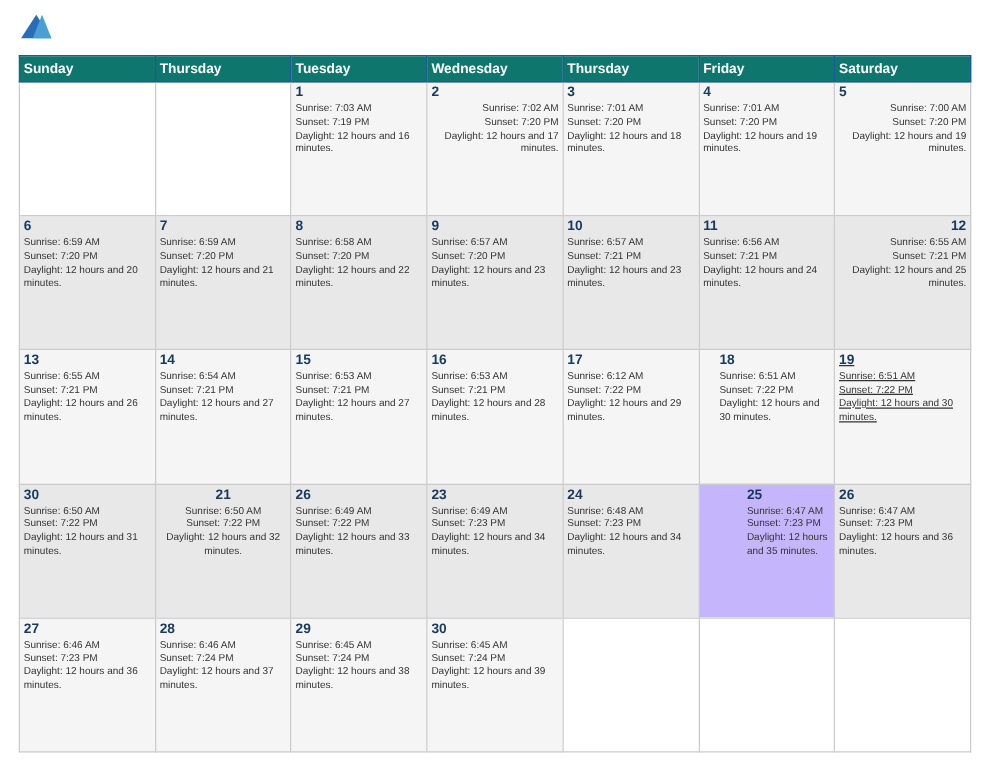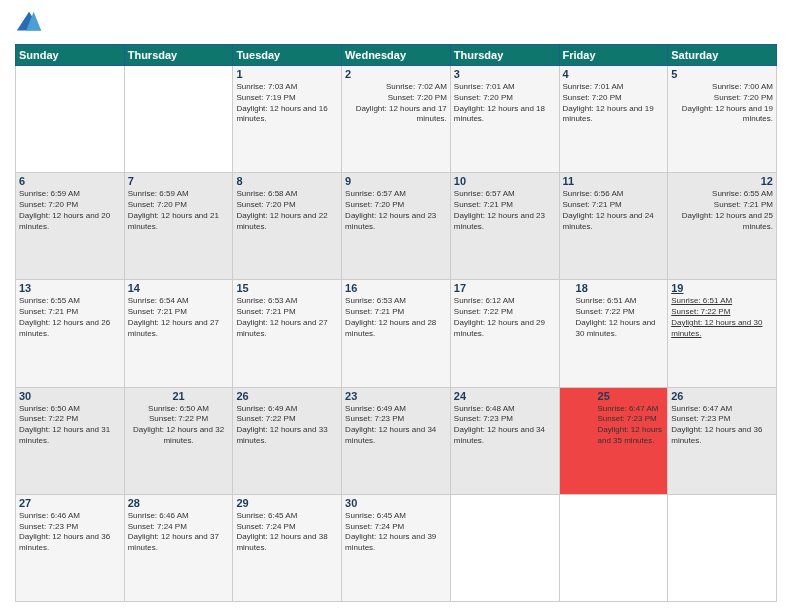--- a/index.html
+++ b/index.html
@@ -280,21 +280,21 @@
             <div class="cell-text" style="white-space: pre-line;">Sunrise: 6:49 AM
 Sunset: 7:23 PM
 Daylight: 12 hours and 34 minutes.</div>
           </td>
           <td style="background: rgb(232, 232, 232);">
             <span class="day-num">24</span>
             <div class="cell-text" style="white-space: pre-line;">Sunrise: 6:48 AM
 Sunset: 7:23 PM
 Daylight: 12 hours and 34 minutes.</div>
           </td>
-          <td style="background: #ef4444; padding-left: 38px;">
+          <td style="background: #c4b5fd; padding-left: 38px;">
             <span class="day-num">25</span>
             <div class="cell-text" style="white-space: pre-line;">Sunrise: 6:47 AM
 Sunset: 7:23 PM
 Daylight: 12 hours and 35 minutes.</div>
           </td>
           <td style="background: rgb(232, 232, 232);">
             <span class="day-num">26</span>
             <div class="cell-text" style="white-space: pre-line;">Sunrise: 6:47 AM
 Sunset: 7:23 PM
 Daylight: 12 hours and 36 minutes.</div>

